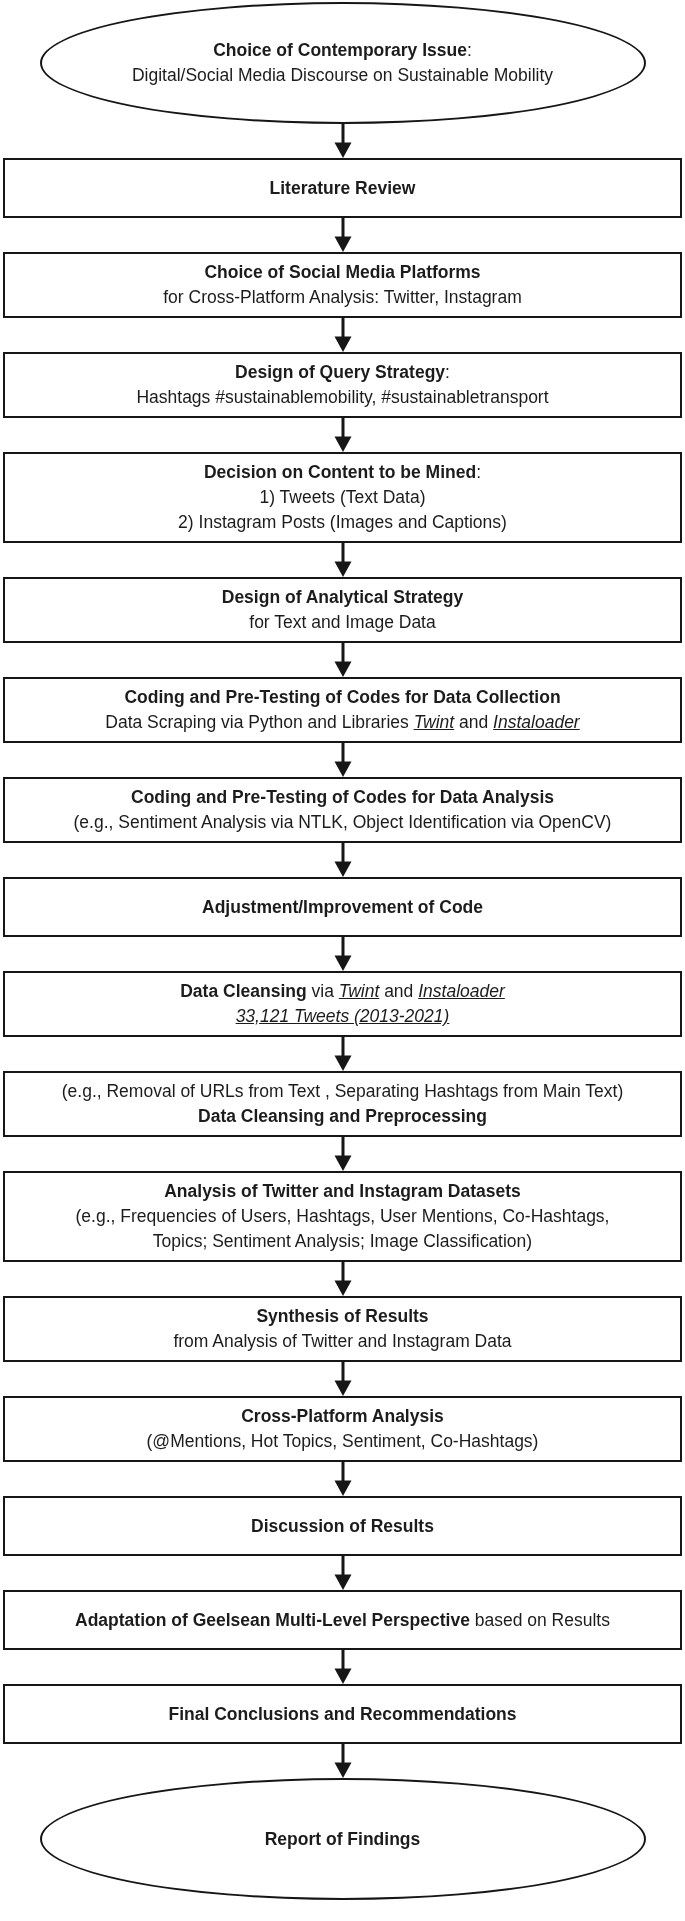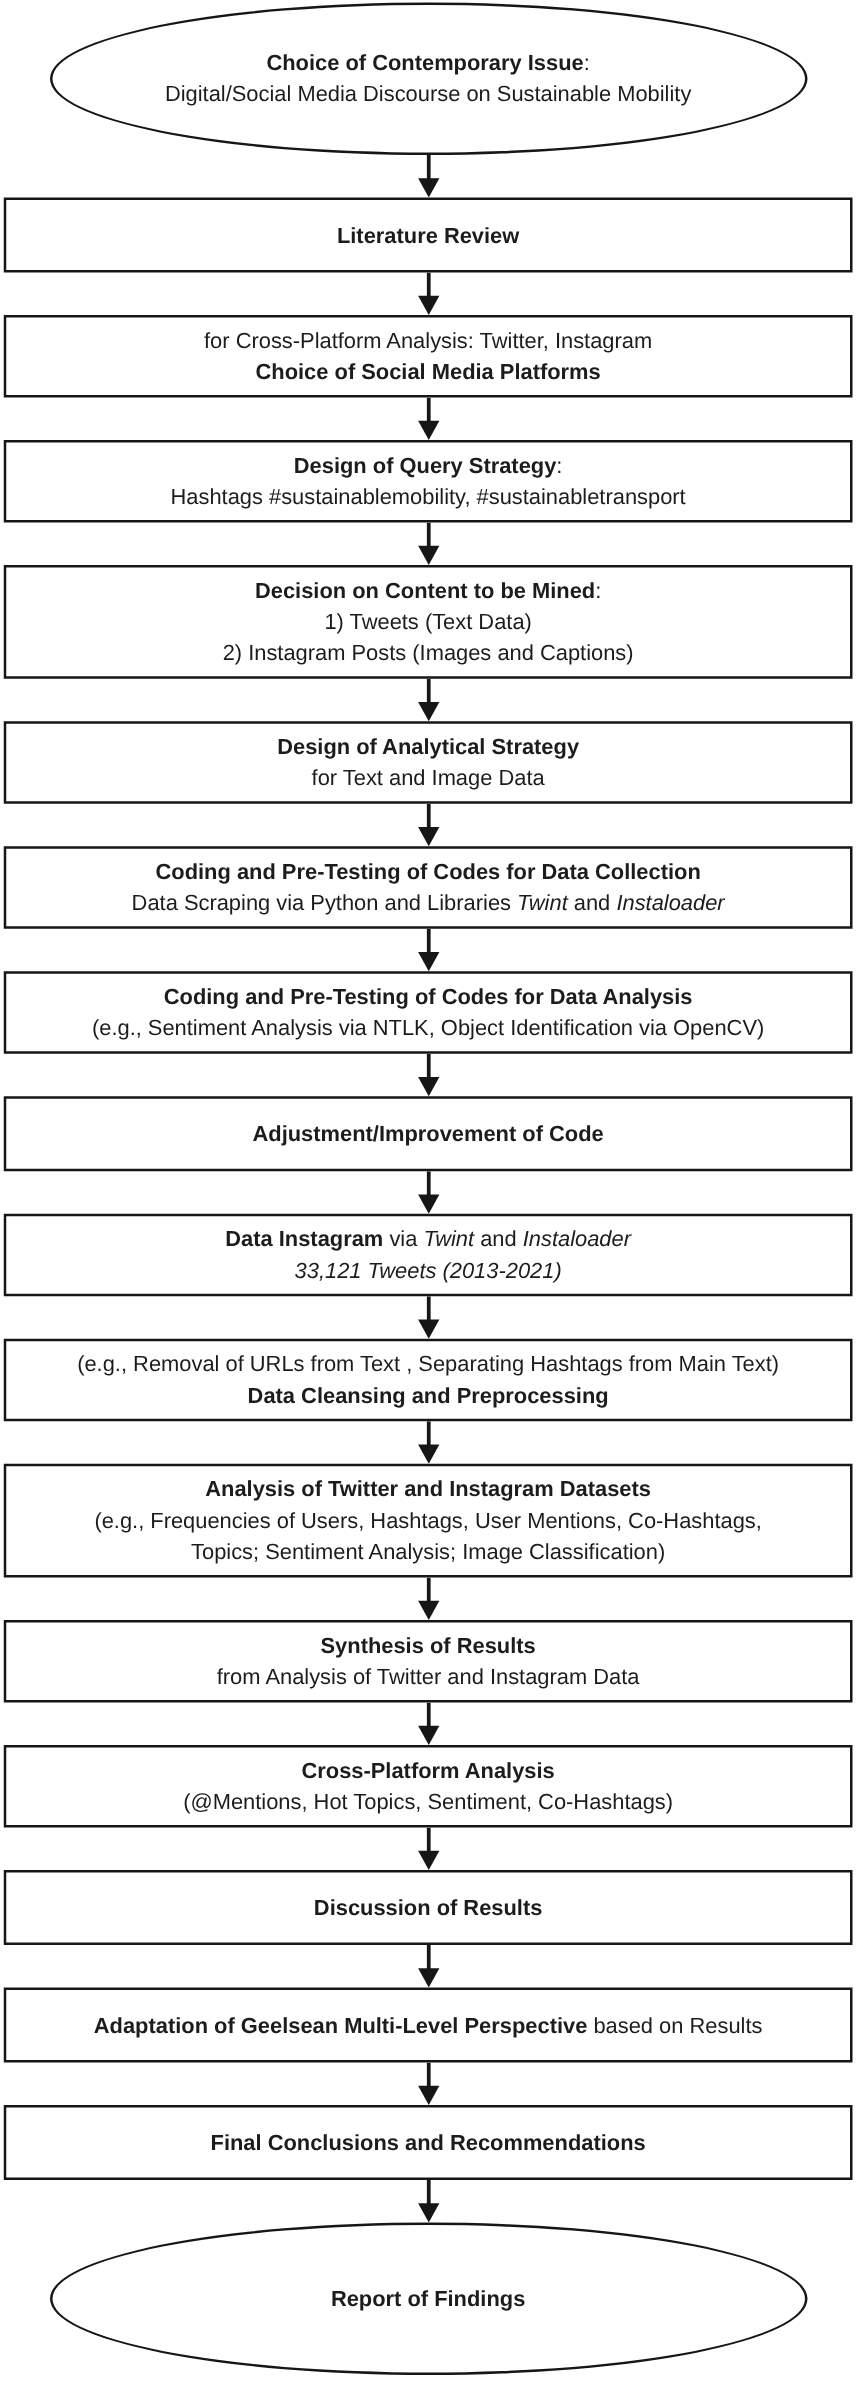--- a/index.html
+++ b/index.html
@@ -39,21 +39,21 @@
     padding: 6px 12px;
   }
   .node.oval {
     width: 606px;
     min-height: 122px;
     border-radius: 50%;
     padding: 8px 30px;
   }
   .line { white-space: nowrap; }
   .b  { font-weight: bold; }
-  .it { font-style: italic; }
+  .it { font-style: italic; text-decoration: underline; }
   svg.arrow { display: block; flex: 0 0 auto; }
 </style>
 </head>
 <body>
 
 <div class="canvas">
   <div class="flow">
       <div class="node oval">
         <div class="line"><span class="b">Choice of Contemporary Issue</span><span>:</span></div>
         <div class="line"><span>Digital/Social Media Discourse on Sustainable Mobility</span></div>
@@ -63,22 +63,22 @@
     <path d="M4.5 18.5 L21.5 18.5 L13 34 Z" fill="#161616"></path>
   </svg>
 <div class="node rect">
         <div class="line"><span class="b">Literature Review</span></div>
       </div>
   <svg class="arrow" width="26" height="34" viewBox="0 0 26 34" aria-hidden="true">
     <path d="M13 0 V 20" stroke="#161616" stroke-width="3" fill="none"></path>
     <path d="M4.5 18.5 L21.5 18.5 L13 34 Z" fill="#161616"></path>
   </svg>
 <div class="node rect">
+        <div class="line"><span class="b">Choice of Social Media Platforms</span></div>
         <div class="line"><span>for Cross-Platform Analysis: Twitter, Instagram</span></div>
-        <div class="line"><span class="b">Choice of Social Media Platforms</span></div>
       </div>
   <svg class="arrow" width="26" height="34" viewBox="0 0 26 34" aria-hidden="true">
     <path d="M13 0 V 20" stroke="#161616" stroke-width="3" fill="none"></path>
     <path d="M4.5 18.5 L21.5 18.5 L13 34 Z" fill="#161616"></path>
   </svg>
 <div class="node rect">
         <div class="line"><span class="b">Design of Query Strategy</span><span>:</span></div>
         <div class="line"><span>Hashtags #sustainablemobility, #sustainabletransport</span></div>
       </div>
   <svg class="arrow" width="26" height="34" viewBox="0 0 26 34" aria-hidden="true">
@@ -119,21 +119,21 @@
     <path d="M4.5 18.5 L21.5 18.5 L13 34 Z" fill="#161616"></path>
   </svg>
 <div class="node rect">
         <div class="line"><span class="b">Adjustment/Improvement of Code</span></div>
       </div>
   <svg class="arrow" width="26" height="34" viewBox="0 0 26 34" aria-hidden="true">
     <path d="M13 0 V 20" stroke="#161616" stroke-width="3" fill="none"></path>
     <path d="M4.5 18.5 L21.5 18.5 L13 34 Z" fill="#161616"></path>
   </svg>
 <div class="node rect">
-        <div class="line"><span class="b">Data Instagram</span><span> via </span><span class="it">Twint</span><span> and </span><span class="it">Instaloader</span></div>
+        <div class="line"><span class="b">Data Cleansing</span><span> via </span><span class="it">Twint</span><span> and </span><span class="it">Instaloader</span></div>
         <div class="line"><span class="it">33,121 Tweets (2013-2021)</span></div>
       </div>
   <svg class="arrow" width="26" height="34" viewBox="0 0 26 34" aria-hidden="true">
     <path d="M13 0 V 20" stroke="#161616" stroke-width="3" fill="none"></path>
     <path d="M4.5 18.5 L21.5 18.5 L13 34 Z" fill="#161616"></path>
   </svg>
 <div class="node rect">
         <div class="line"><span>(e.g., Removal of URLs from Text , Separating Hashtags from Main Text)</span></div>
         <div class="line"><span class="b">Data Cleansing and Preprocessing</span></div>
       </div>

